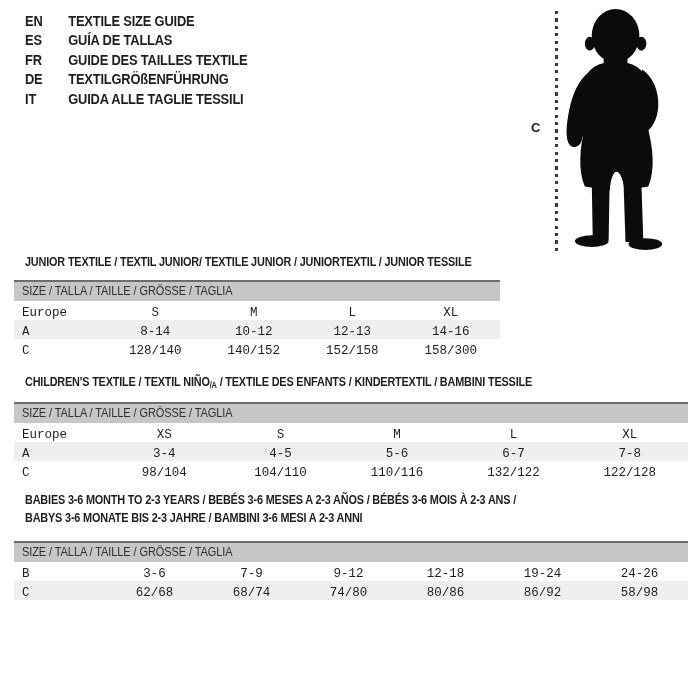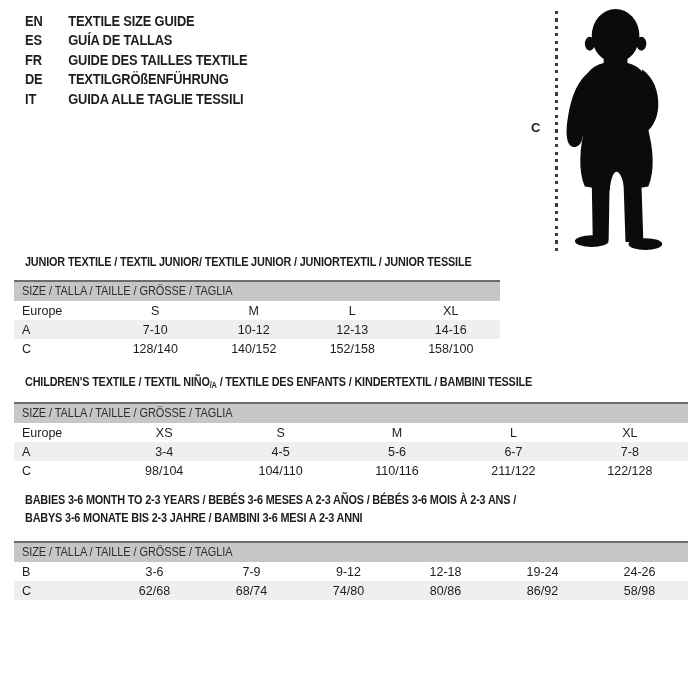--- a/index.html
+++ b/index.html
@@ -90,21 +90,22 @@
   }
   .thead .cond {
     display: inline-block;
     transform: scaleX(0.88);
     transform-origin: 0 0;
     letter-spacing: -0.1px;
   }
   .trow {
     display: flex;
     height: 19px;
-    align-items: center;
+    align-items: flex-end;
+    font-family: Liberation Mono, monospace;
   }
   .trow.shaded { background: #efefef; }
   .tlabel {
     width: 92px;
     padding-left: 8px;
     text-align: left;
   }
   .tcell {
     flex: 1;
     text-align: center;
@@ -180,31 +181,31 @@
     </div>
     <div class="trow">
       <span class="tlabel">Europe</span>
       <span class="tcell">S</span>
       <span class="tcell">M</span>
       <span class="tcell">L</span>
       <span class="tcell">XL</span>
     </div>
     <div class="trow shaded">
       <span class="tlabel">A</span>
-      <span class="tcell">7-10</span>
+      <span class="tcell">8-14</span>
       <span class="tcell">10-12</span>
       <span class="tcell">12-13</span>
       <span class="tcell">14-16</span>
     </div>
     <div class="trow">
       <span class="tlabel">C</span>
       <span class="tcell">128/140</span>
       <span class="tcell">140/152</span>
       <span class="tcell">152/158</span>
-      <span class="tcell">158/100</span>
+      <span class="tcell">158/300</span>
     </div>
   </div>
 
   <div class="tbl-title" style="left:25px; top:375px;"><span>CHILDREN'S TEXTILE / TEXTIL NIÑO</span><sub class="niosub">/A</sub><span> / TEXTILE DES ENFANTS / KINDERTEXTIL / BAMBINI TESSILE</span></div>
   <div class="size-table" style="left:14px; top:402px; width:674px;">
     <div class="thead">
       <span class="cond">SIZE / TALLA / TAILLE / GRÖSSE / TAGLIA</span>
     </div>
     <div class="trow">
       <span class="tlabel">Europe</span>
@@ -220,21 +221,21 @@
       <span class="tcell">4-5</span>
       <span class="tcell">5-6</span>
       <span class="tcell">6-7</span>
       <span class="tcell">7-8</span>
     </div>
     <div class="trow">
       <span class="tlabel">C</span>
       <span class="tcell">98/104</span>
       <span class="tcell">104/110</span>
       <span class="tcell">110/116</span>
-      <span class="tcell">211/122</span>
+      <span class="tcell">132/122</span>
       <span class="tcell">122/128</span>
     </div>
   </div>
 
   <div class="tbl-title t3-title" style="left:25px; top:492px;">
     <div>BABIES 3-6 MONTH TO 2-3 YEARS / BEBÉS 3-6 MESES A 2-3 AÑOS / BÉBÉS 3-6 MOIS À 2-3 ANS /</div>
     <div>BABYS 3-6 MONATE BIS 2-3 JAHRE / BAMBINI 3-6 MESI A 2-3 ANNI</div>
   </div>
   <div class="size-table" style="left:14px; top:541px; width:674px;">
     <div class="thead">

